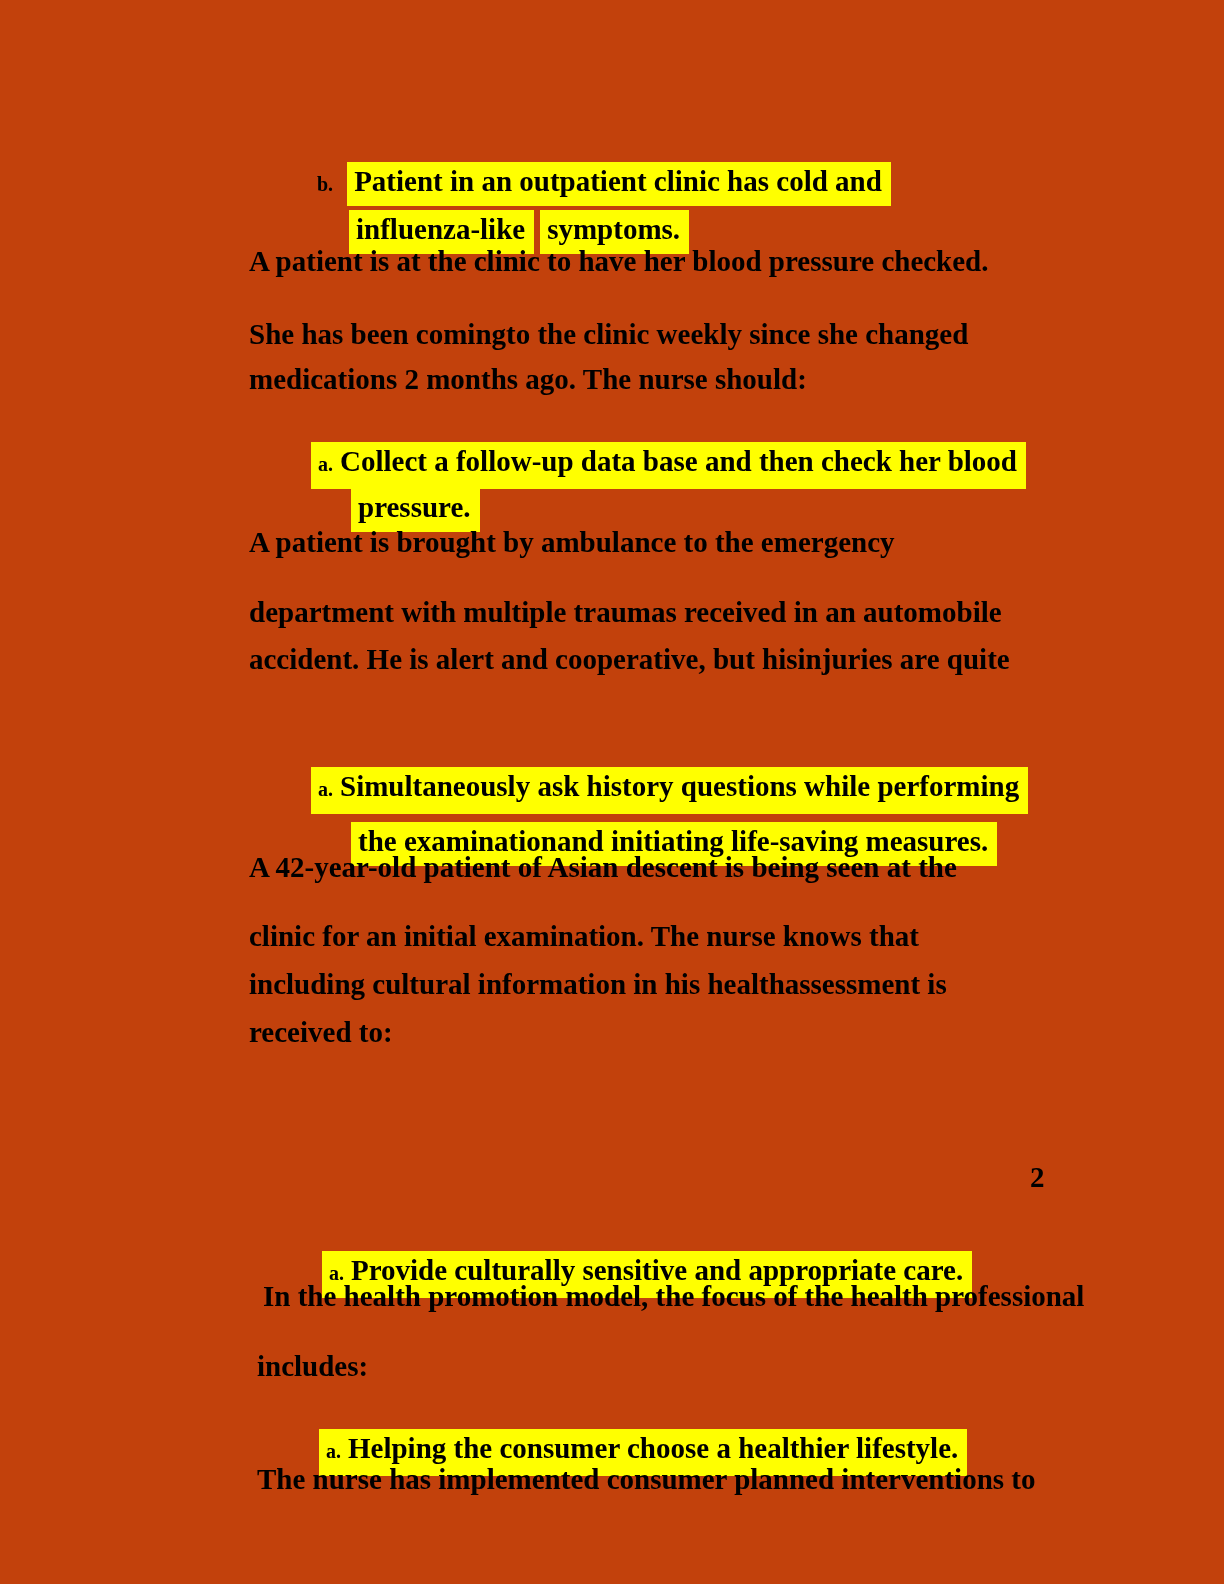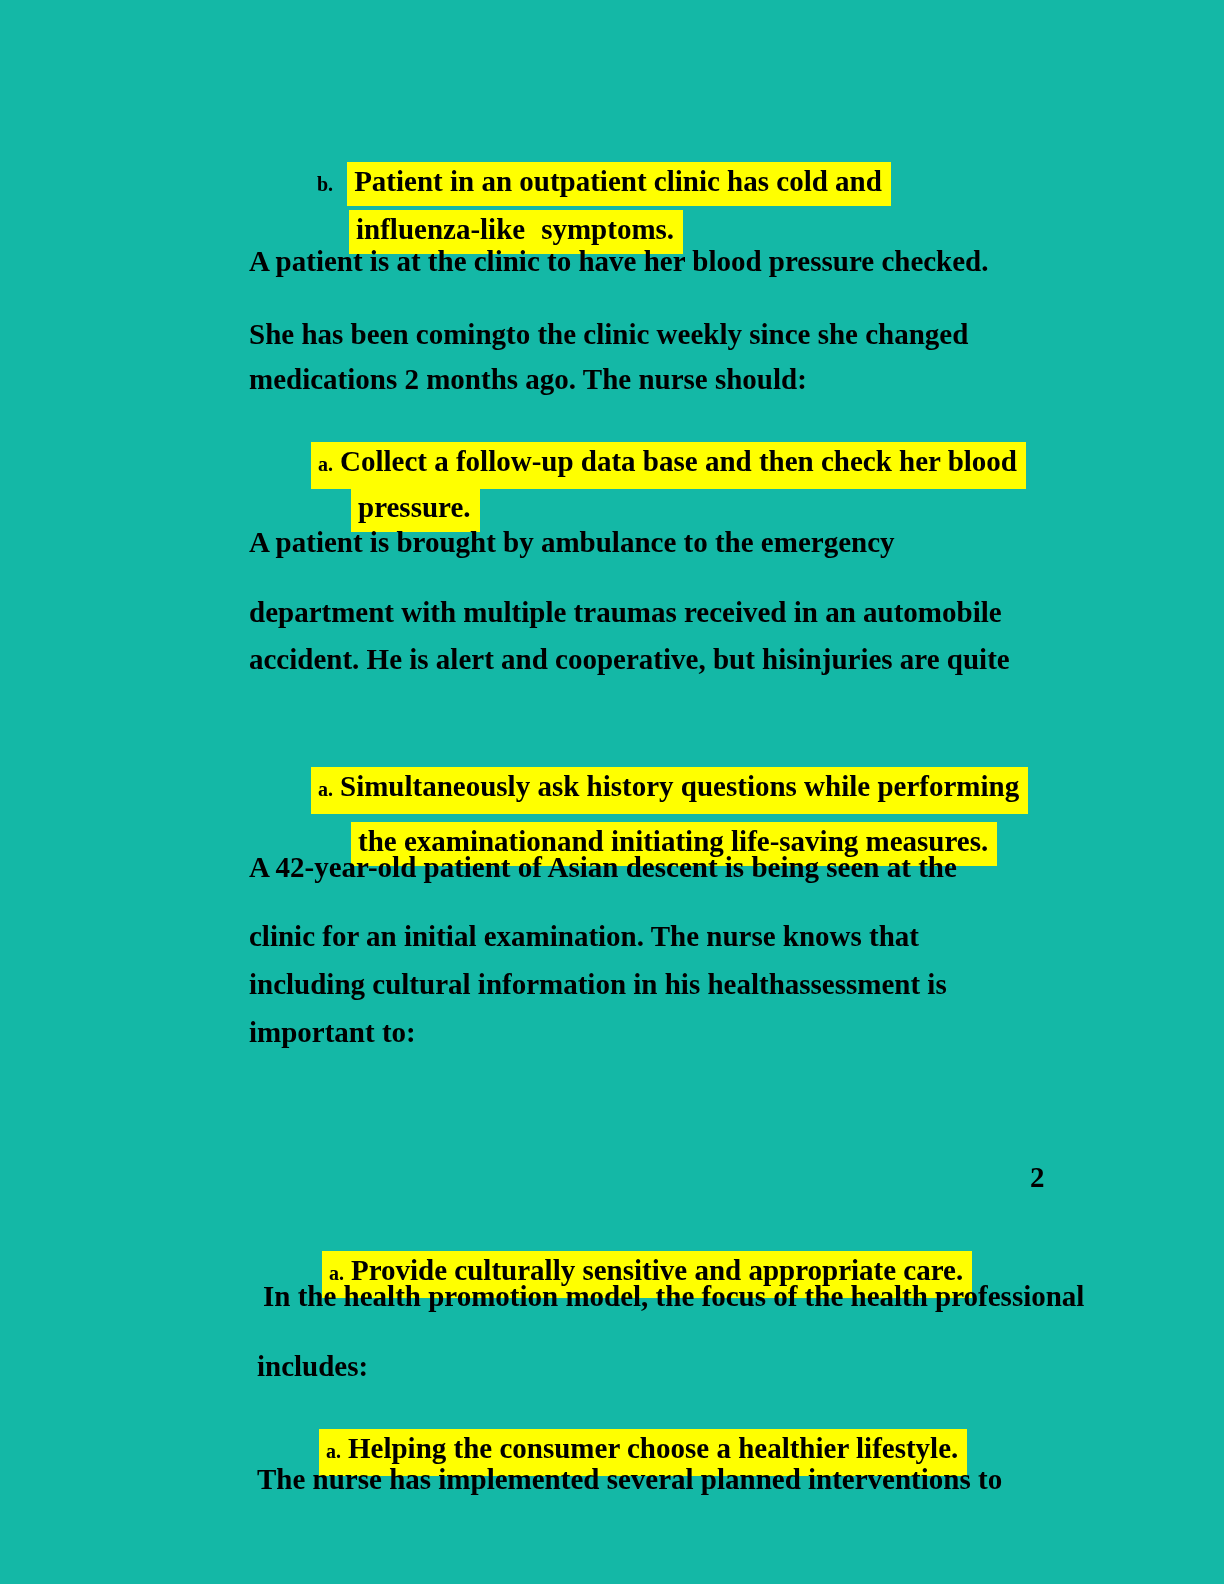--- a/index.html
+++ b/index.html
@@ -1,38 +1,38 @@
 <!DOCTYPE html>
 <html><head>
 <meta charset="utf-8">
 <style>
   html, body { margin: 0; padding: 0; }
   .screen {
     position: relative;
     width: 1224px;
     height: 1584px;
-    background: #14b8a6;
+    background: #c2410c;
     overflow: hidden;
     font-family: "Liberation Serif", "DejaVu Serif", serif;
     font-weight: bold;
     color: #000000;
   }
   .ln {
     position: absolute;
     white-space: pre;
     font-size: 29px;
     line-height: 34px;
   }
   .hl {
     display: inline-block;
     background: #ffff00;
     line-height: 34px;
     padding: 2px 9px 8px 7px;
   }
-  .hl + .hl { }
+  .hl + .hl { margin-left: 6px; }
   .mk {
     font-size: 20px;
   }
   .mk-outside { margin-right: 0; }
   .mk-gap { margin-left: 14px; }
   .hl .mk { margin-right: 7px; }
   .pageno { font-size: 29px; }
 </style>
 </head>
 <body>
@@ -64,30 +64,30 @@
   <div class="ln" style="left:282px; top:733px">
     <span class="hl"><span class="mk">a.</span><span>Simultaneously ask history questions while performing</span></span>
   </div>
   <div class="ln" style="left:322px; top:788px">
     <span class="hl">the examinationand initiating life-saving measures.</span>
   </div>
 
   <div class="ln" style="left:249px; top:850px">A 42-year-old patient of Asian descent is being seen at the</div>
   <div class="ln" style="left:249px; top:919px">clinic for an initial examination. The nurse knows that</div>
   <div class="ln" style="left:249px; top:967px">including cultural information in his healthassessment is</div>
-  <div class="ln" style="left:249px; top:1015px">important to:</div>
+  <div class="ln" style="left:249px; top:1015px">received to:</div>
 
   <div class="ln pageno" style="left:1030px; top:1160px">2</div>
 
   <div class="ln" style="left:293px; top:1217px">
     <span class="hl"><span class="mk">a.</span><span>Provide culturally sensitive and appropriate care.</span></span>
   </div>
 
   <div class="ln" style="left:263px; top:1279px">In the health promotion model, the focus of the health professional</div>
   <div class="ln" style="left:257px; top:1349px">includes:</div>
 
   <div class="ln" style="left:290px; top:1395px">
     <span class="hl"><span class="mk">a.</span><span>Helping the consumer choose a healthier lifestyle.</span></span>
   </div>
 
-  <div class="ln" style="left:257px; top:1462px">The nurse has implemented several planned interventions to</div>
+  <div class="ln" style="left:257px; top:1462px">The nurse has implemented consumer planned interventions to</div>
 
 </div>
 
 </body></html>

